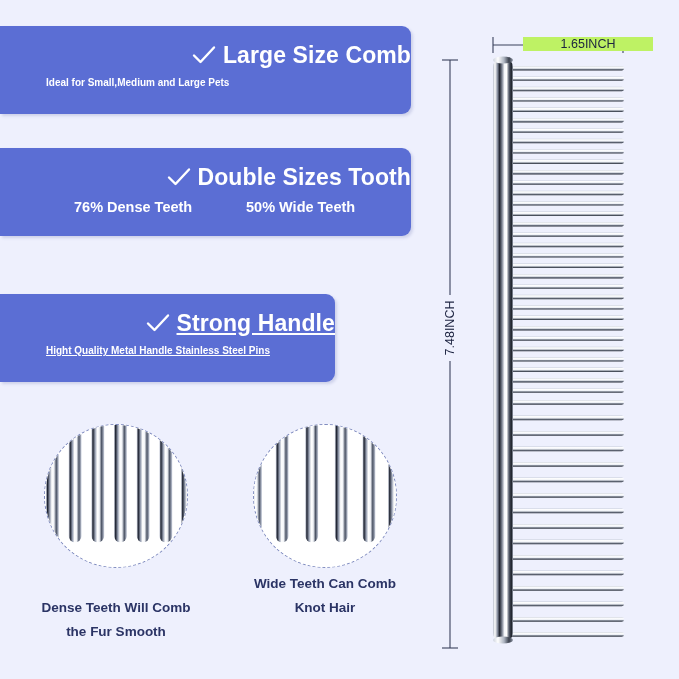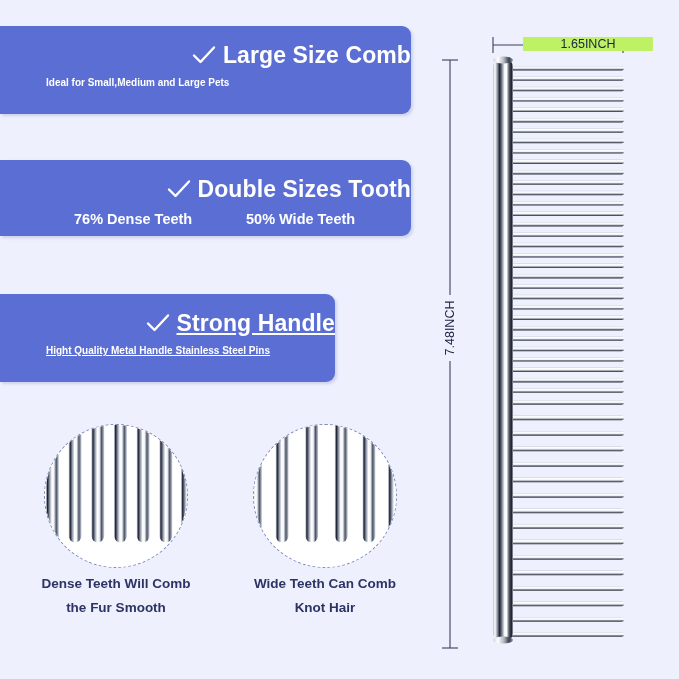--- a/index.html
+++ b/index.html
@@ -34,21 +34,21 @@
     left: 0;
     background: #5b6ed4;
     border-top-right-radius: 9px;
     border-bottom-right-radius: 9px;
     box-shadow: 2px 2px 3px rgba(90,100,170,0.22);
     color: #ffffff;
     box-sizing: border-box;
     padding-left: 12px;
   }
   .banner-1 { top: 26px;  width: 411px; height: 88px; }
-  .banner-2 { top: 160px; width: 411px; height: 76px; padding-left: 40px; }
+  .banner-2 { top: 148px; width: 411px; height: 88px; padding-left: 40px; }
   .banner-3 { top: 294px; width: 335px; height: 88px; text-decoration: underline; }
 
   .banner-row {
     display: flex;
     align-items: center;
     height: 46px;
     padding-top: 6px;
     justify-content: flex-end;
   }
   .check-icon {
@@ -110,21 +110,21 @@
 
   .caption {
     position: absolute;
     width: 210px;
     text-align: center;
     font-size: 13.5px;
     font-weight: bold;
     color: #2b3465;
     line-height: 24px;
   }
-  .caption-1 { left: 11px;  top: 572px; }
+  .caption-1 { left: 11px;  top: 596px; }
   .caption-2 { left: 220px; top: 572px; }
 
   
   .product {
     position: absolute;
     left: 430px;
     top: 0;
     width: 249px;
     height: 679px;
   }

